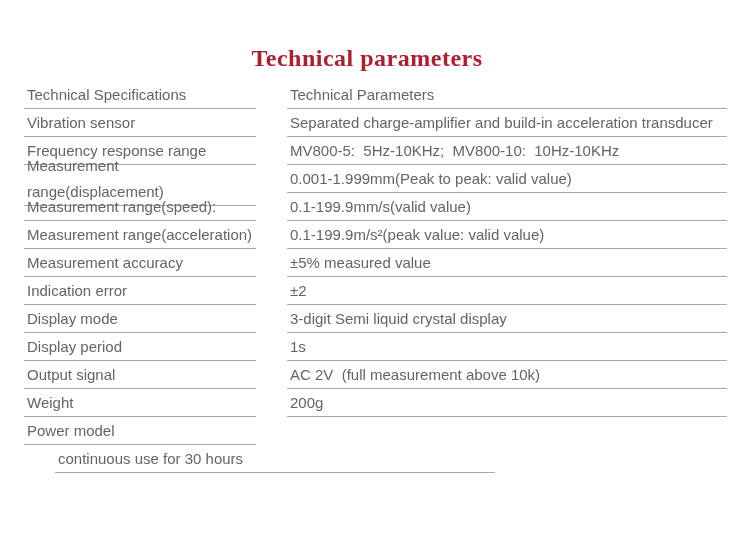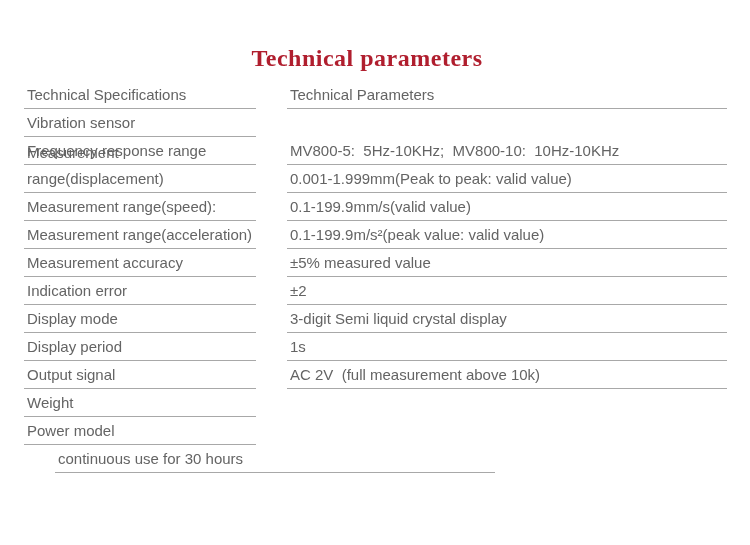--- a/index.html
+++ b/index.html
@@ -27,21 +27,21 @@
     color: #b01e2e;
     letter-spacing: 0.5px;
   }
   .params-table {
     margin-top: 9px;
     padding-left: 24px;
   }
   .row {
     display: flex;
     height: 28px;
-    align-items: flex-end;
+    align-items: center;
   }
   .cell {
     box-sizing: border-box;
     border-bottom: 1px solid #a8a8a8;
     font-size: 15px;
     line-height: 26px;
     color: #646464;
     padding-left: 3px;
     white-space: pre-wrap;
     overflow: hidden;
@@ -67,20 +67,21 @@
 
       <div class="row">
         <div class="cell label">Technical Specifications</div>
         <div class="col-gap"></div>
         <div class="cell value">Technical Parameters</div>
       </div>
 
       <div class="row">
         <div class="cell label">Vibration sensor</div>
         <div class="col-gap"></div>
+        <div class="cell value">Separated charge-amplifier and build-in acceleration transducer</div>
       </div>
 
       <div class="row">
         <div class="cell label">Frequency response range</div>
         <div class="col-gap"></div>
         <div class="cell value">MV800-5:  5Hz-10KHz;  MV800-10:  10Hz-10KHz</div>
       </div>
 
       <div class="row">
         <div class="cell label">Measurement range(displacement)</div>
@@ -127,20 +128,21 @@
       <div class="row">
         <div class="cell label">Output signal</div>
         <div class="col-gap"></div>
         <div class="cell value">AC 2V  (full measurement above 10k)</div>
       </div>
 
 
       <div class="row">
         <div class="cell label">Weight</div>
         <div class="col-gap"></div>
+        <div class="cell value">200g</div>
       </div>
 
       <div class="row">
         <div class="cell label">Power model</div>
         <div class="col-gap"></div>
       </div>
 
       <div class="row">
         <div class="col-gap"></div>
         <div class="cell value">continuous use for 30 hours</div>

